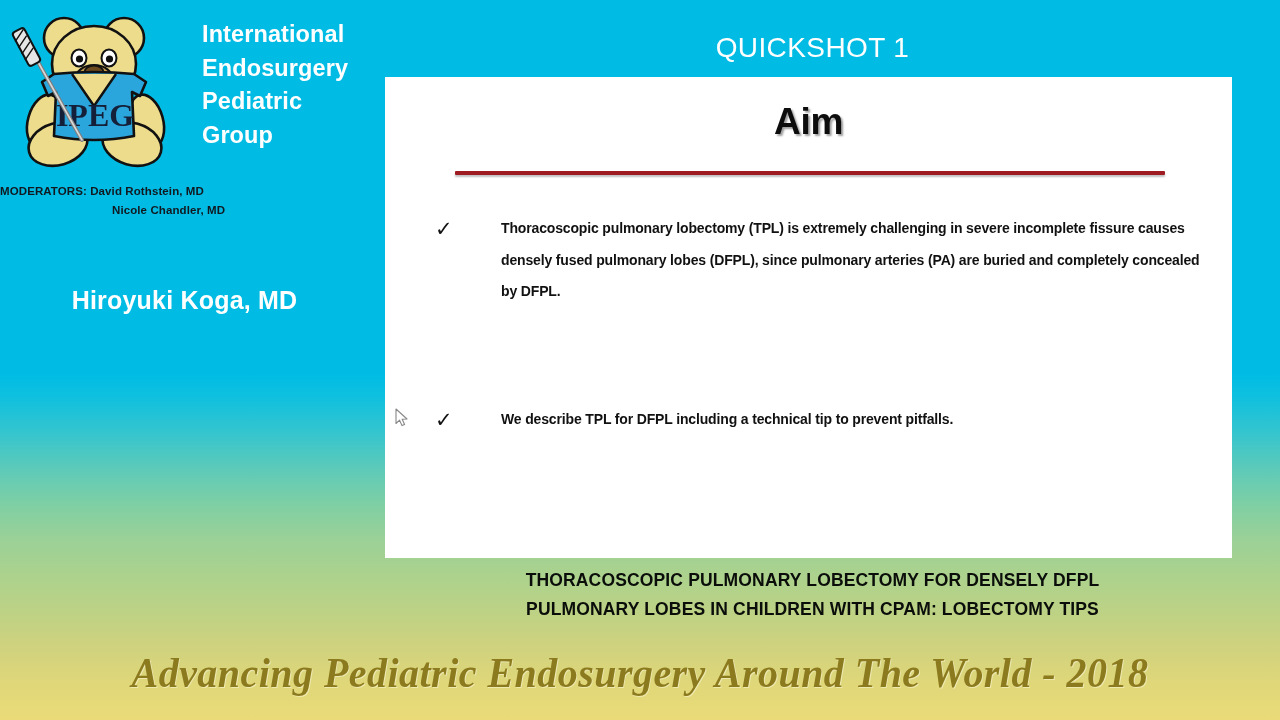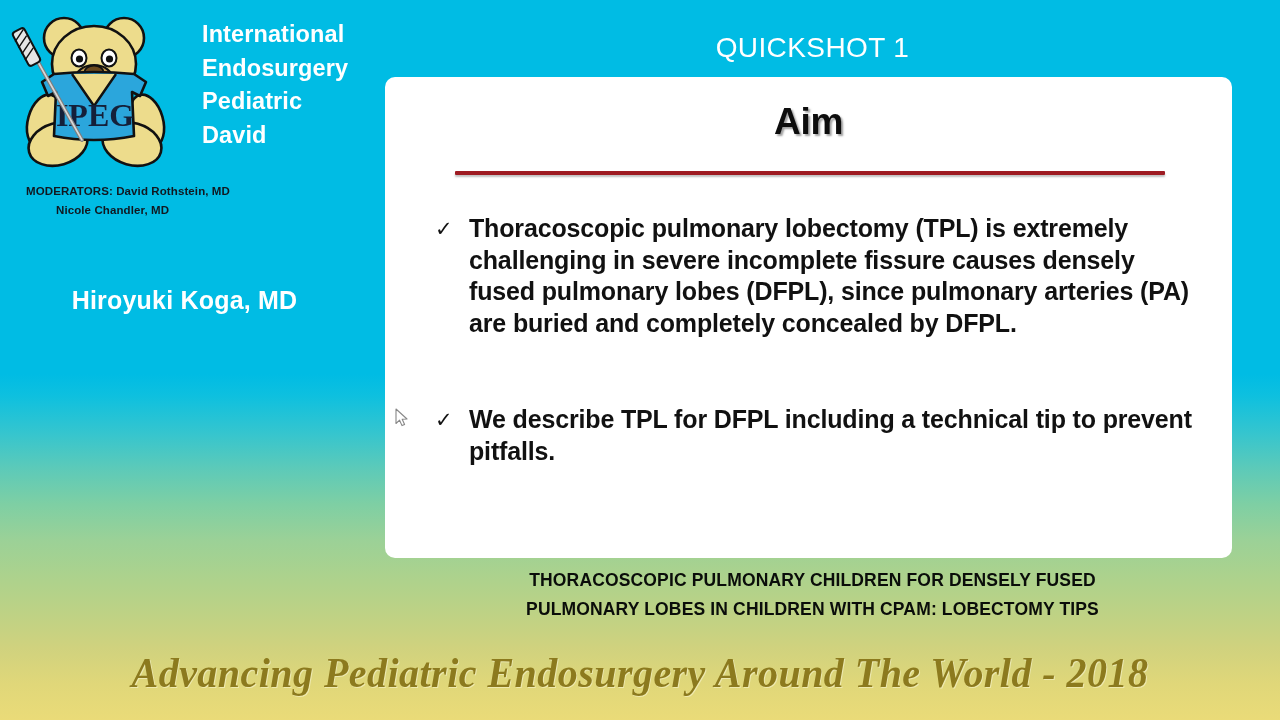--- a/index.html
+++ b/index.html
@@ -68,22 +68,22 @@
     position: absolute;
     left: 0;
     top: 182px;
     width: 330px;
     color: #111820;
     font-size: 11.5px;
     font-weight: bold;
     line-height: 19px;
     letter-spacing: 0.1px;
   }
-  #moderators-line1 { text-align: left; padding-left: 26px; }
-  #moderators-line2 { text-align: left; padding-left: 56px; }
+  #moderators-line1 { text-align: left; }
+  #moderators-line2 { text-align: left; padding-left: 112px; }
 
   #presenter-name {
     position: absolute;
     left: 0;
     top: 286px;
     width: 385px;
     text-align: center;
     color: #ffffff;
     font-size: 25px;
     font-weight: bold;
@@ -106,21 +106,20 @@
   }
 
   
   #slide {
     position: absolute;
     left: 385px;
     top: 77px;
     width: 847px;
     height: 481px;
     background: #ffffff;
-    border-radius: 10px;
   }
 
   #slide-title {
     position: absolute;
     left: 0;
     top: 24px;
     width: 847px;
     text-align: center;
     font-size: 37px;
     font-weight: bold;
@@ -149,25 +148,26 @@
     flex: 0 0 auto;
     width: 34px;
     font-size: 21px;
     font-weight: 400;
     color: #111111;
     line-height: 31.5px;
     text-align: left;
   }
   .bullet-text {
     flex: 1 1 auto;
-    font-size: 25px;
+    font-size: 14px;
     font-weight: bold;
     color: #111111;
     line-height: 31.5px;
     letter-spacing: -0.15px;
+    margin-left: 32px;
   }
 
   #bullet-1 { left: 50px;  top: 136px; width: 765px; }
   #bullet-2 { left: 50px;  top: 327px; width: 765px; }
 
   
   #mouse-cursor {
     position: absolute;
     left: 395px;
     top: 408px;
@@ -251,21 +251,21 @@
           <line x1="9" y1="36" x2="22" y2="29" transform="rotate(-28 16.5 39)"></line>
           <line x1="9" y1="43" x2="22" y2="36" transform="rotate(-28 16.5 39)"></line>
           <line x1="9" y1="50" x2="22" y2="43" transform="rotate(-28 16.5 39)"></line>
         </g>
       </svg>
 
       <div id="org-name">
         <div>International</div>
         <div>Endosurgery</div>
         <div>Pediatric</div>
-        <div>David</div>
+        <div>Group</div>
       </div>
     </div>
 
     <div id="moderators-block">
       <div id="moderators-line1">MODERATORS: David Rothstein, MD</div>
       <div id="moderators-line2">Nicole Chandler, MD</div>
     </div>
 
     <div id="presenter-name">Hiroyuki Koga, MD</div>
   </div>
@@ -286,19 +286,19 @@
       <span class="bullet-mark">✓</span>
       <span class="bullet-text">We describe TPL for DFPL including a technical tip to prevent pitfalls.</span>
     </div>
   </div>
 
   <svg id="mouse-cursor" viewBox="0 0 14 19" aria-hidden="true">
     <path d="M1 1 L1 15.5 L4.6 12.2 L7 17.6 L9.6 16.4 L7.2 11.2 L12 11 Z" fill="#ffffff" stroke="#5a5a5a" stroke-width="1.1" stroke-linejoin="round"></path>
   </svg>
 
   <div id="paper-title">
-    <div>THORACOSCOPIC PULMONARY CHILDREN FOR DENSELY FUSED</div>
+    <div>THORACOSCOPIC PULMONARY LOBECTOMY FOR DENSELY DFPL</div>
     <div>PULMONARY LOBES IN CHILDREN WITH CPAM: LOBECTOMY TIPS</div>
   </div>
 
   <div id="tagline">Advancing Pediatric Endosurgery Around The World - 2018</div>
 
 </div>
 
 </body></html>

